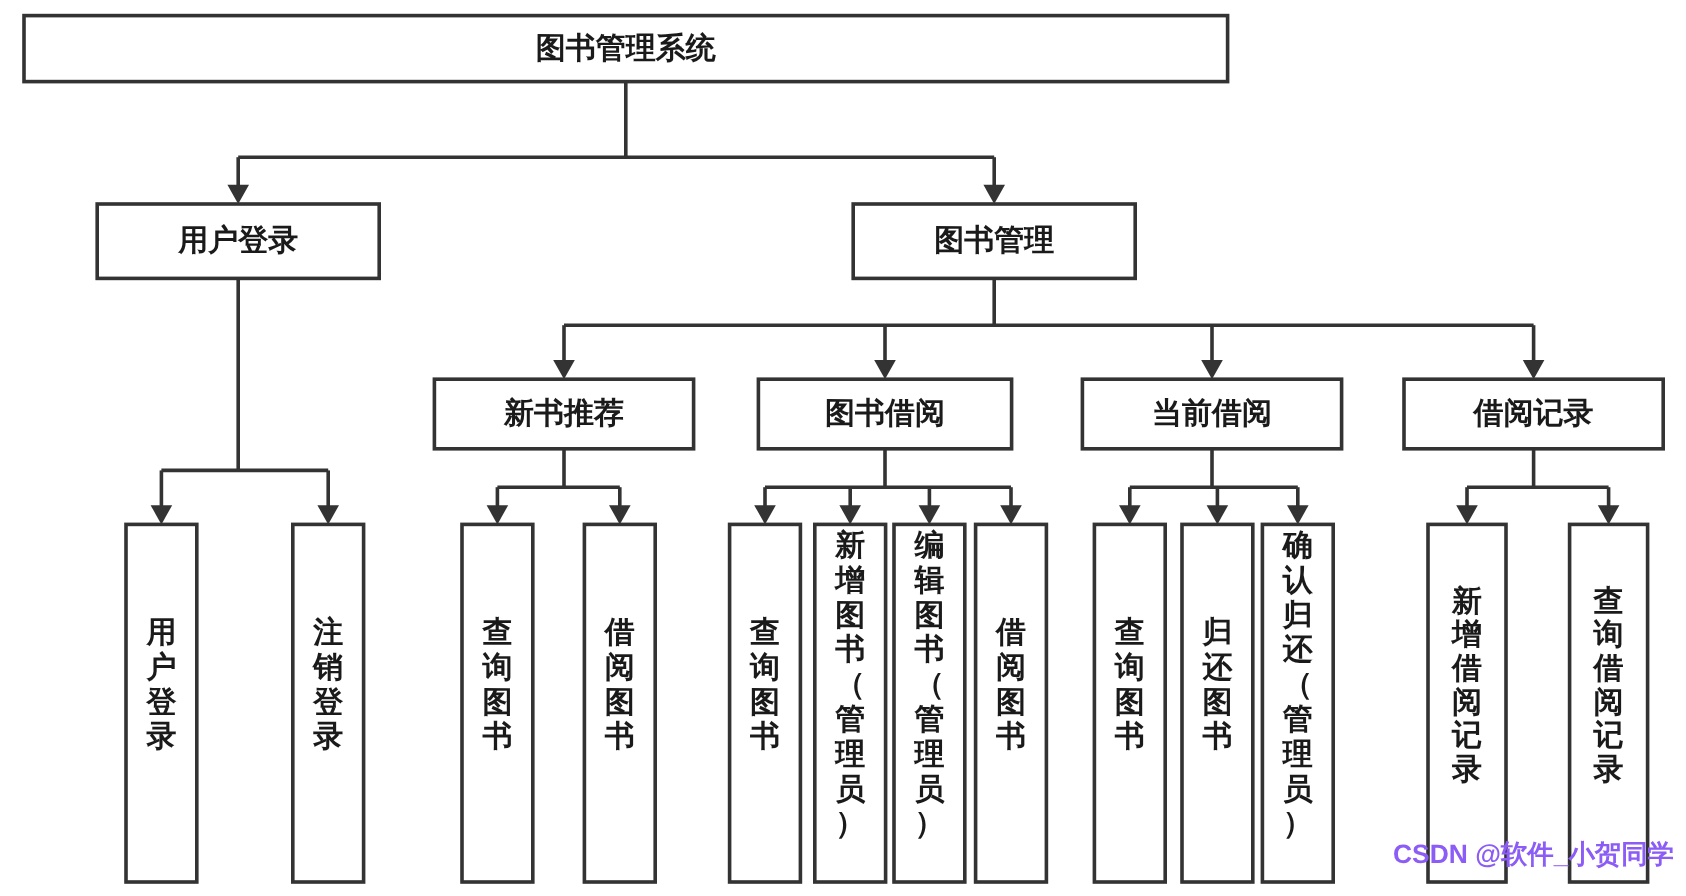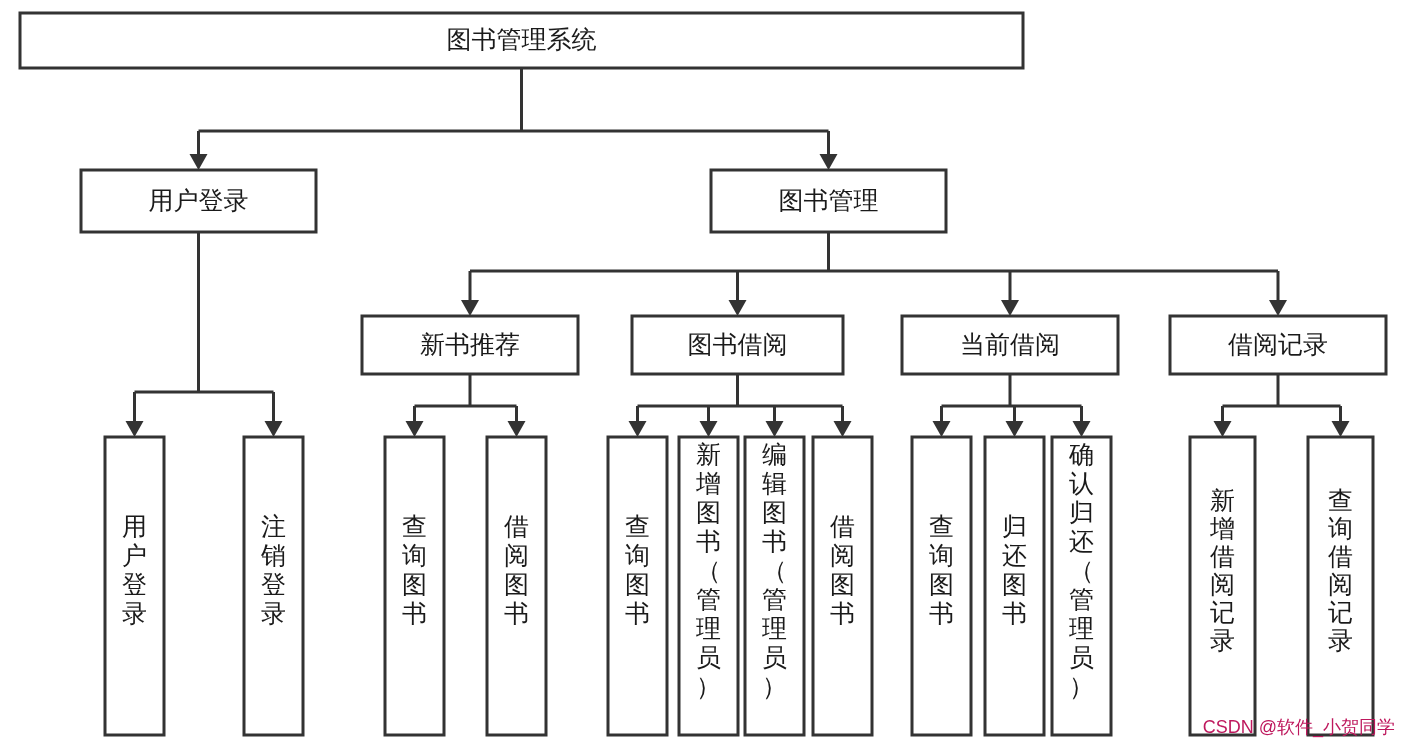--- a/index.html
+++ b/index.html
@@ -13,20 +13,21 @@
     font-family: "Liberation Sans", "DejaVu Sans", sans-serif;
     overflow: hidden;
     position: relative;
   }
   #diagram-root {
     position: absolute;
     left: 0;
     top: 0;
     width: 1405px;
     height: 747px;
+    font-weight: bold;
   }
   svg.flow {
     display: block;
     width: 1405px;
     height: 747px;
   }
   .node-rect {
     fill: #ffffff;
     stroke: #333333;
     stroke-width: 3;
@@ -47,24 +48,24 @@
   .node-label-h {
     font-family: "Liberation Sans", "DejaVu Sans", sans-serif;
     font-size: 25px;
     fill: #1a1a1a;
     text-anchor: middle;
     dominant-baseline: middle;
   }
   .watermark {
     position: absolute;
     right: 10px;
-    bottom: 8px;
+    bottom: 20px;
     font-family: "Liberation Sans", "DejaVu Sans", sans-serif;
-    font-size: 18px;
-    color: #be185d;
+    font-size: 22px;
+    color: #8b5cf6;
     white-space: nowrap;
     pointer-events: none;
   }
 </style>
 </head>
 <body>
 
 <div id="diagram-root">
   <svg class="flow" viewBox="0 0 1405 747" xmlns="http://www.w3.org/2000/svg">
     <defs>

